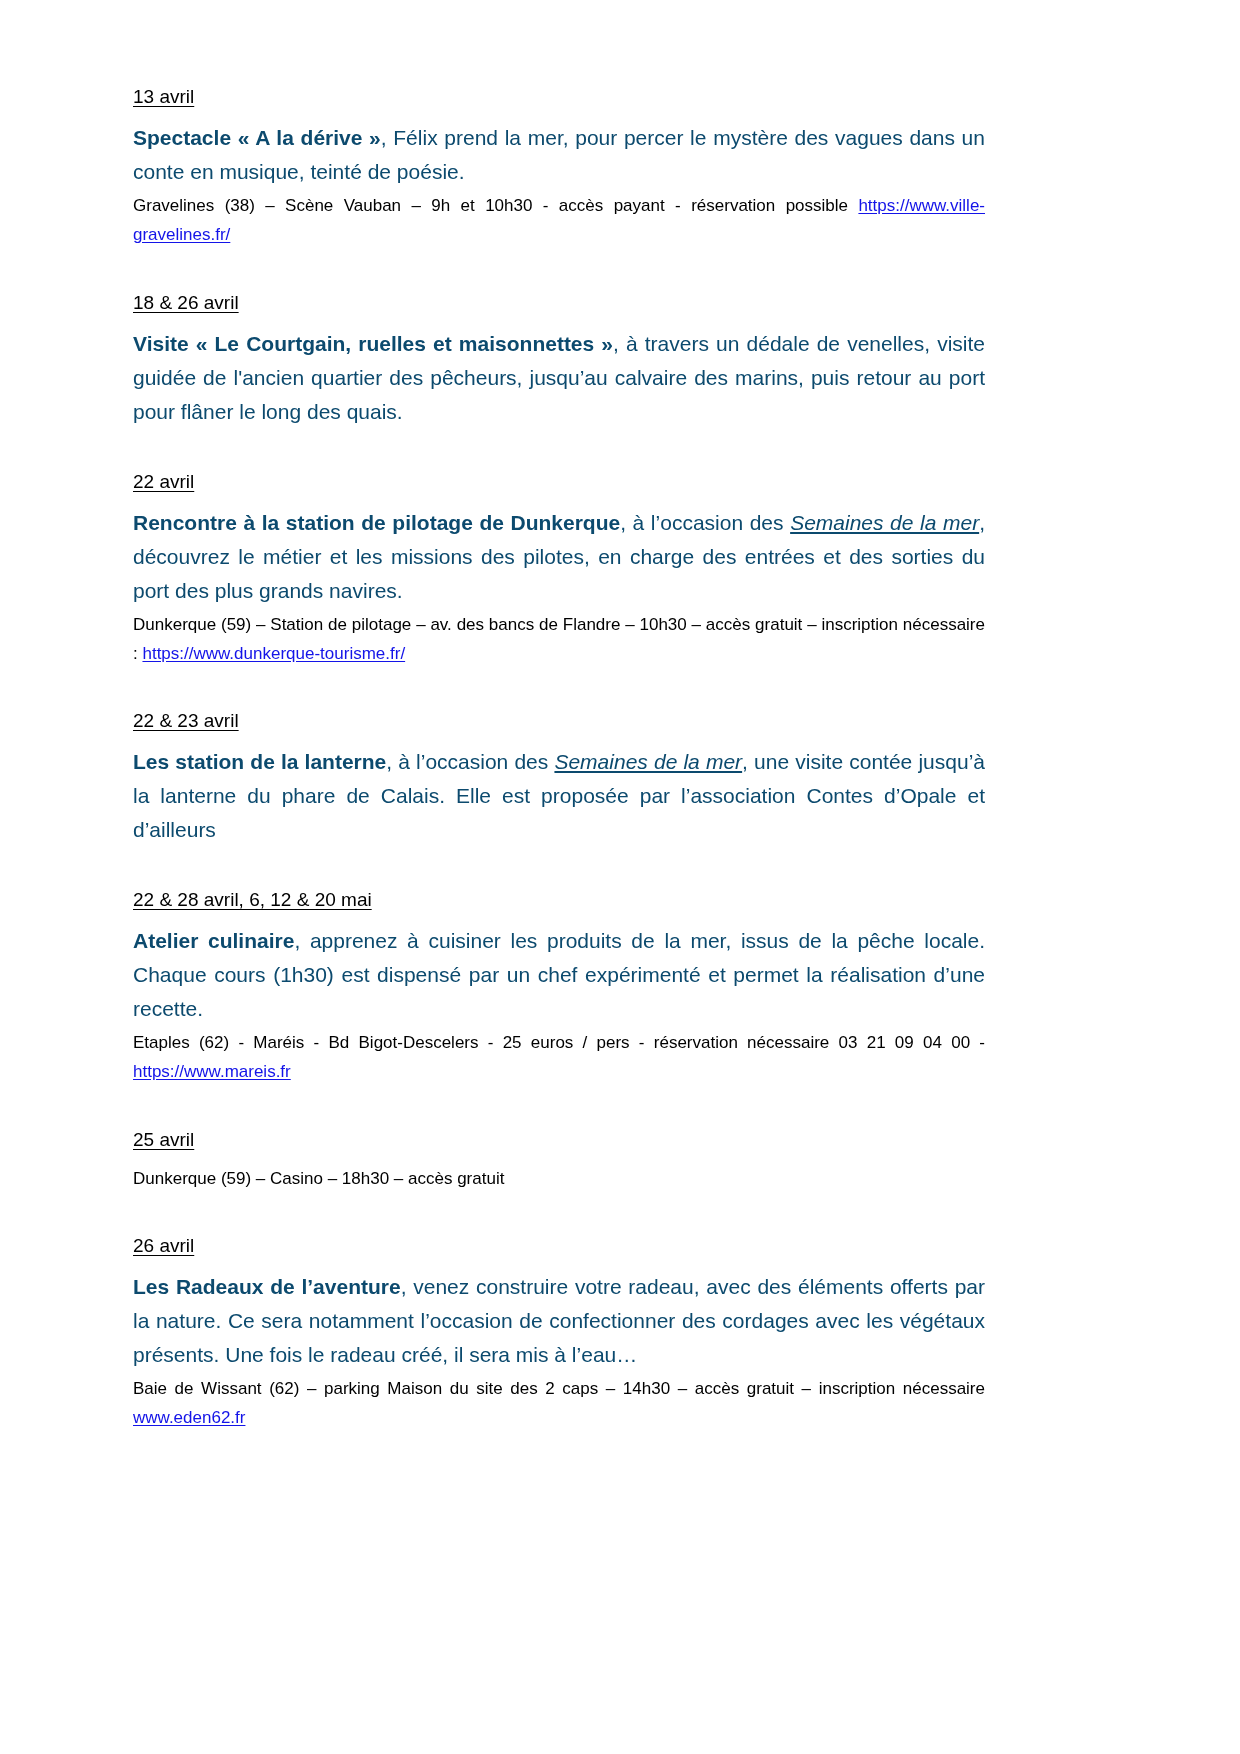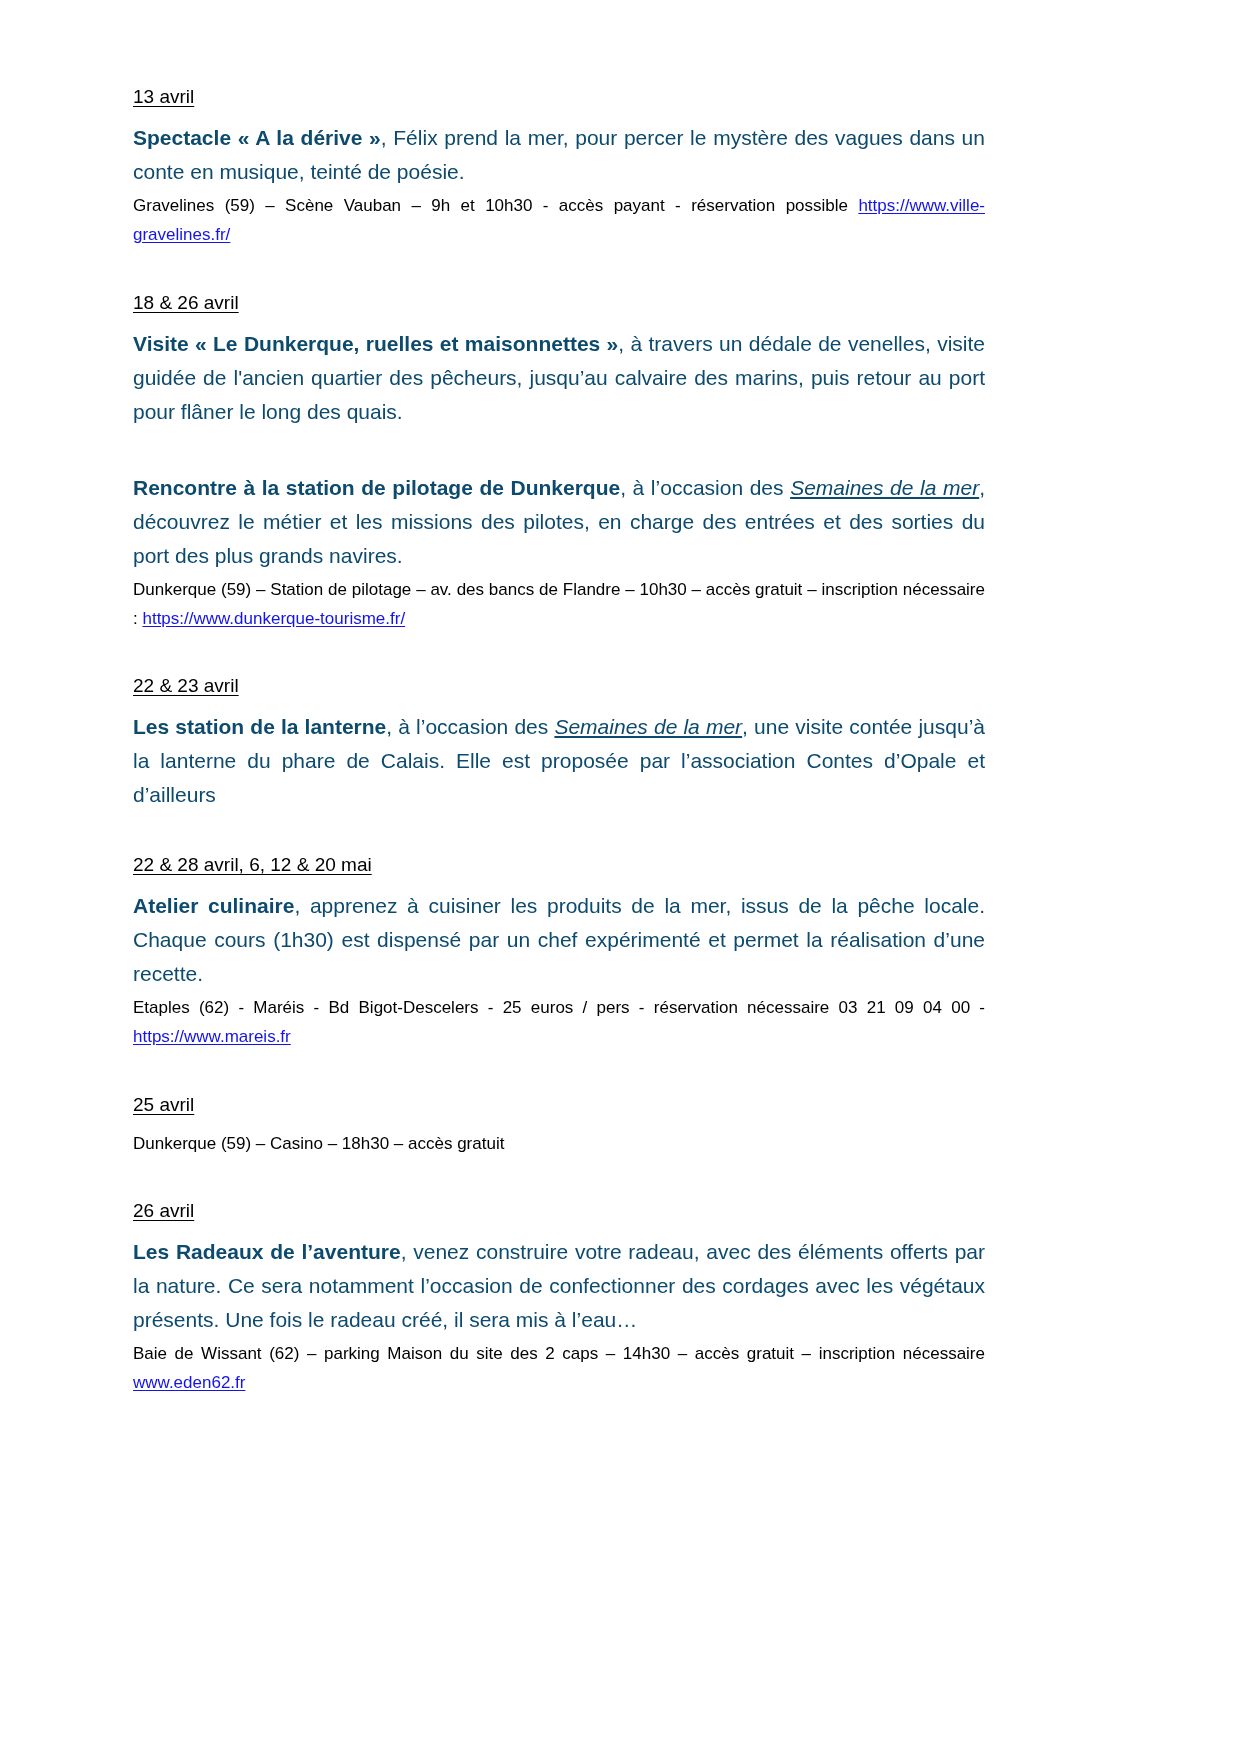--- a/index.html
+++ b/index.html
@@ -52,29 +52,30 @@
   }
 </style>
 </head>
 <body>
 
 <div class="page">
 
   <section class="event">
     <h2 class="date">13 avril</h2>
     <p class="desc"><strong>Spectacle « A la dérive »</strong><span>, Félix prend la mer, pour percer le mystère des vagues dans un conte en musique, teinté de poésie.</span></p>
-    <p class="details"><span>Gravelines (59) – Scène Vauban – 9h et 10h30 - accès payant - réservation possible </span><a class="link" href="#">https://www.ville-gravelines.fr/</a></p>
+    <p class="details"><span>Gravelines (38) – Scène Vauban – 9h et 10h30 - accès payant - réservation possible </span><a class="link" href="#">https://www.ville-gravelines.fr/</a></p>
   </section>
 
   <section class="event">
     <h2 class="date">18 &amp; 26 avril</h2>
-    <p class="desc"><strong>Visite « Le Dunkerque, ruelles et maisonnettes »</strong><span>, à travers un dédale de venelles, visite guidée de l'ancien quartier des pêcheurs, jusqu’au calvaire des marins, puis retour au port pour flâner le long des quais.</span></p>
+    <p class="desc"><strong>Visite « Le Courtgain, ruelles et maisonnettes »</strong><span>, à travers un dédale de venelles, visite guidée de l'ancien quartier des pêcheurs, jusqu’au calvaire des marins, puis retour au port pour flâner le long des quais.</span></p>
   </section>
 
   <section class="event">
+    <h2 class="date">22 avril</h2>
     <p class="desc"><strong>Rencontre à la station de pilotage de Dunkerque</strong><span>, à l’occasion des </span><em>Semaines de la mer</em><span>, découvrez le métier et les missions des pilotes, en charge des entrées et des sorties du port des plus grands navires.</span></p>
     <p class="details"><span>Dunkerque (59) – Station de pilotage – av. des bancs de Flandre – 10h30 – accès gratuit – inscription nécessaire : </span><a class="link" href="#">https://www.dunkerque-tourisme.fr/</a></p>
   </section>
 
   <section class="event">
     <h2 class="date">22 &amp; 23 avril</h2>
     <p class="desc"><strong>Les station de la lanterne</strong><span>, à l’occasion des </span><em>Semaines de la mer</em><span>, une visite contée jusqu’à la lanterne du phare de Calais. Elle est proposée par l’association Contes d’Opale et d’ailleurs</span></p>
   </section>
 
   <section class="event">

